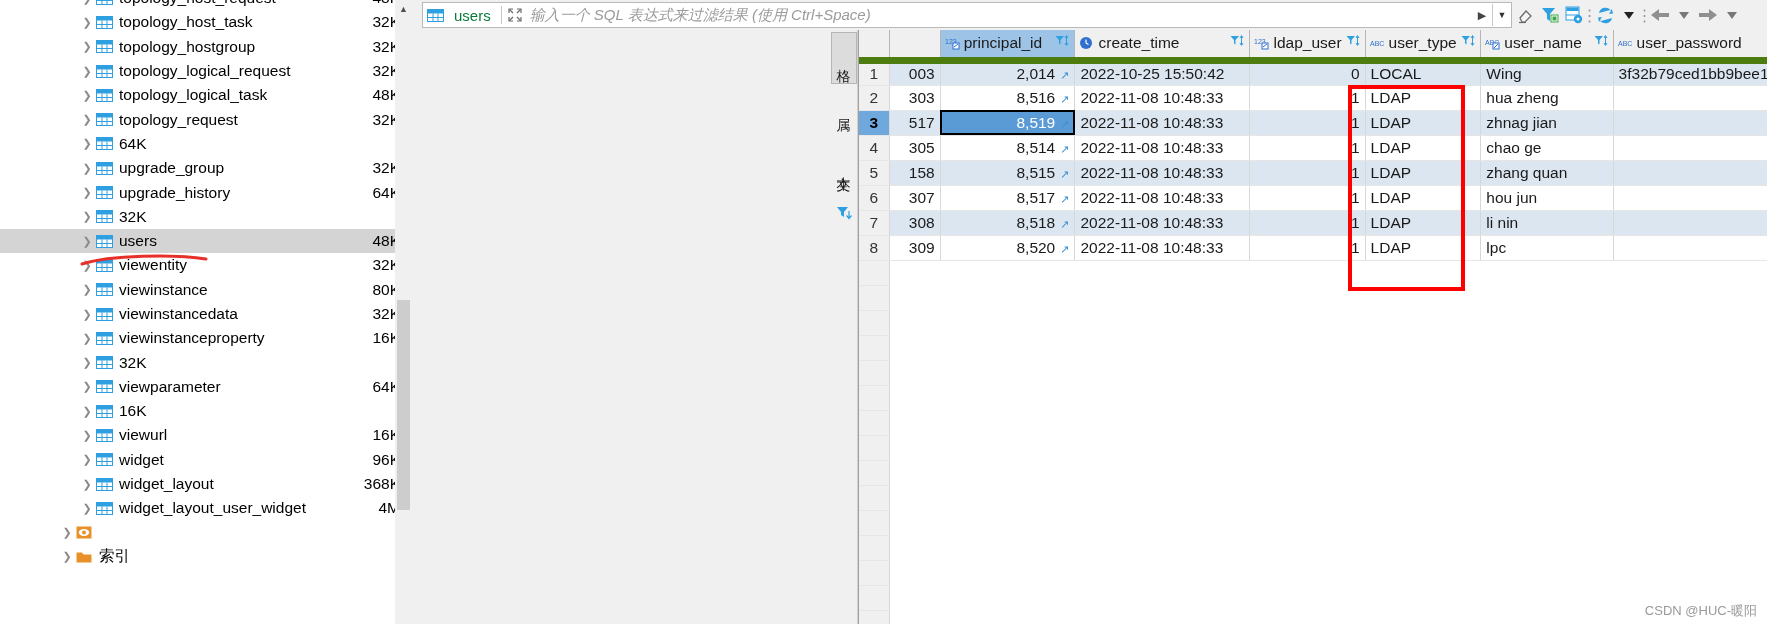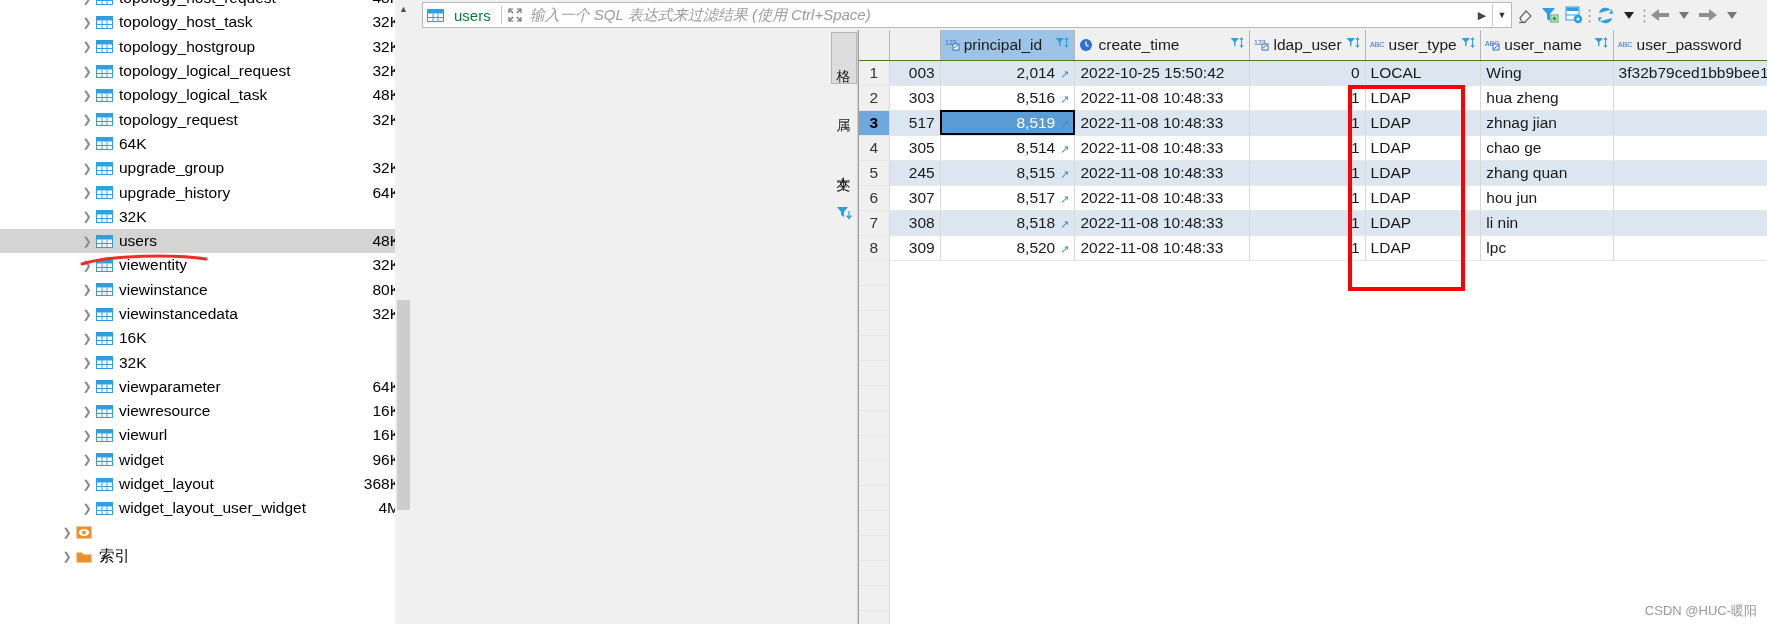--- a/index.html
+++ b/index.html
@@ -160,21 +160,21 @@
   }
   table.grid {
     border-collapse: collapse;
     table-layout: fixed;
     font-size: 15.5px;
     color: #1a1a1a;
   }
   table.grid th {
     background: #f0f0f0;
     border-right: 1px solid #b6b6b6;
-    border-bottom: 1px solid #4d7c0f;
+    border-bottom: 7px solid #4d7c0f;
     height: 30px;
     padding: 0 4px;
     font-weight: normal;
     text-align: left;
     white-space: nowrap;
     position: relative;
   }
   table.grid th.sel { background: #9dc3e6; }
   table.grid th .hcell { display:flex; align-items:center; width:100%; }
   table.grid th .hname { flex: 1 1 auto; padding-left:2px; font-size:15.5px; }
@@ -431,20 +431,21 @@
         <span class="arrow">❯</span>
         <span class="tbl-icon">
     <svg width="17" height="13" viewBox="0 0 17 13">
       <rect x="0.5" y="0.5" width="16" height="12" fill="#ffffff" stroke="#2e9fe0"></rect>
       <rect x="1" y="1" width="15" height="3.5" fill="#2e9fe0"></rect>
       <line x1="6" y1="4.5" x2="6" y2="12.5" stroke="#2e9fe0"></line>
       <line x1="11" y1="4.5" x2="11" y2="12.5" stroke="#2e9fe0"></line>
       <line x1="1" y1="8.5" x2="16" y2="8.5" stroke="#2e9fe0"></line>
     </svg>
           </span>
+        <span class="tree-label">viewinstanceproperty</span>
         <span class="tree-size">16K</span>
       </div>
         <div class="tree-row" style="padding-left:78px;">
         <span class="arrow">❯</span>
         <span class="tbl-icon">
     <svg width="17" height="13" viewBox="0 0 17 13">
       <rect x="0.5" y="0.5" width="16" height="12" fill="#ffffff" stroke="#2e9fe0"></rect>
       <rect x="1" y="1" width="15" height="3.5" fill="#2e9fe0"></rect>
       <line x1="6" y1="4.5" x2="6" y2="12.5" stroke="#2e9fe0"></line>
       <line x1="11" y1="4.5" x2="11" y2="12.5" stroke="#2e9fe0"></line>
@@ -471,21 +472,20 @@
         <span class="arrow">❯</span>
         <span class="tbl-icon">
     <svg width="17" height="13" viewBox="0 0 17 13">
       <rect x="0.5" y="0.5" width="16" height="12" fill="#ffffff" stroke="#2e9fe0"></rect>
       <rect x="1" y="1" width="15" height="3.5" fill="#2e9fe0"></rect>
       <line x1="6" y1="4.5" x2="6" y2="12.5" stroke="#2e9fe0"></line>
       <line x1="11" y1="4.5" x2="11" y2="12.5" stroke="#2e9fe0"></line>
       <line x1="1" y1="8.5" x2="16" y2="8.5" stroke="#2e9fe0"></line>
     </svg>
           </span>
-        <span class="tree-label">viewresource</span>
         <span class="tree-size">16K</span>
       </div>
         <div class="tree-row" style="padding-left:78px;">
         <span class="arrow">❯</span>
         <span class="tbl-icon">
     <svg width="17" height="13" viewBox="0 0 17 13">
       <rect x="0.5" y="0.5" width="16" height="12" fill="#ffffff" stroke="#2e9fe0"></rect>
       <rect x="1" y="1" width="15" height="3.5" fill="#2e9fe0"></rect>
       <line x1="6" y1="4.5" x2="6" y2="12.5" stroke="#2e9fe0"></line>
       <line x1="11" y1="4.5" x2="11" y2="12.5" stroke="#2e9fe0"></line>
@@ -826,21 +826,21 @@
               <td class="num">305</td>
               <td class="num">8,514<span class="lnk">↗</span></td>
               <td>2022-11-08 10:48:33</td>
               <td class="num">1</td>
               <td>LDAP</td>
               <td>chao ge</td>
               <td></td>
             </tr>
             <tr class="odd">
               <td class="rownum">5</td>
-              <td class="num">245</td>
+              <td class="num">158</td>
               <td class="num">8,515<span class="lnk">↗</span></td>
               <td>2022-11-08 10:48:33</td>
               <td class="num">1</td>
               <td>LDAP</td>
               <td>zhang quan</td>
               <td></td>
             </tr>
             <tr class="even">
               <td class="rownum">6</td>
               <td class="num">307</td>

